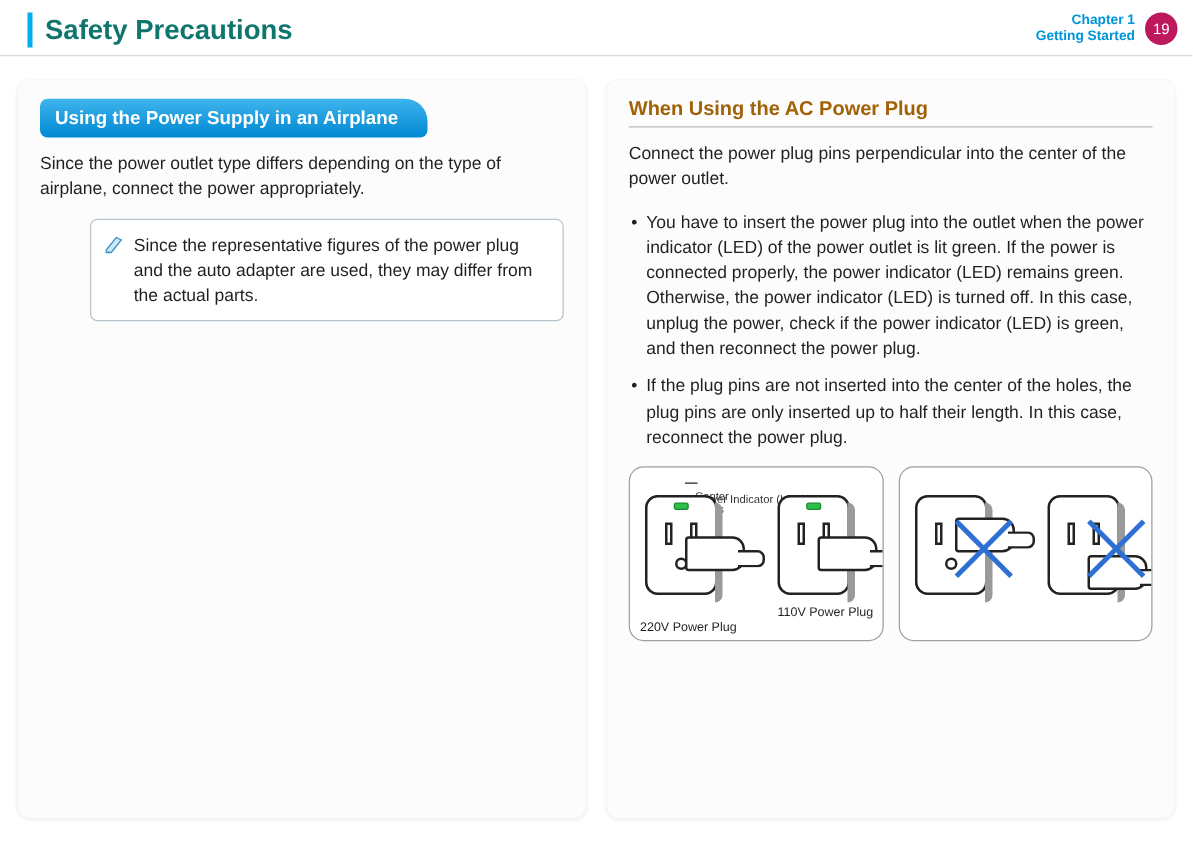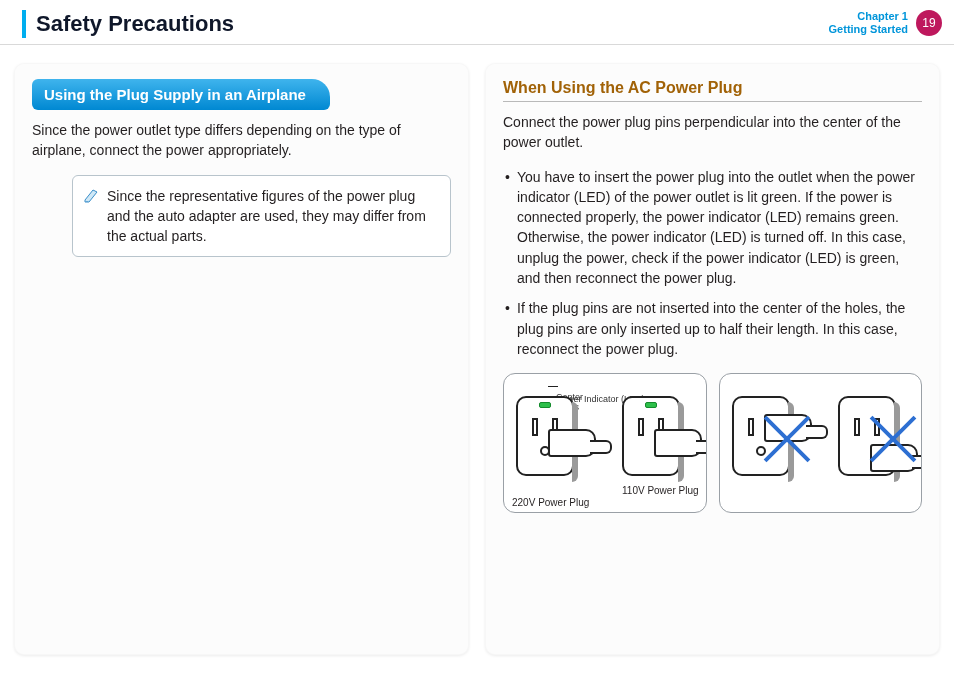--- a/index.html
+++ b/index.html
@@ -25,21 +25,21 @@
   }
   .vbar {
     width: 4px;
     height: 28px;
     background: #00aeef;
     margin-right: 10px;
   }
   .title {
     font-weight: 700;
     font-size: 22px;
-    color: #0f172a;
+    color: #0f766e;
   }
   .header-right {
     display: flex;
     align-items: center;
     gap: 8px;
   }
   .chapter {
     text-align: right;
     font-weight: 700;
     font-size: 11px;
@@ -289,21 +289,21 @@
       <div>Chapter 1</div>
       <div>Getting Started</div>
     </div>
     <div class="page-badge">19</div>
   </div>
 </div>
 
 <div class="content">
 
   <div class="col">
-    <div class="blue-tab">Using the Plug Supply in an Airplane</div>
+    <div class="blue-tab">Using the Power Supply in an Airplane</div>
     <p class="para">Since the power outlet type differs depending on the type of airplane, connect the power appropriately.</p>
 
     <div class="note-box">
       <svg class="note-icon" viewBox="0 0 16 16">
         <path d="M2 12 L10 2 L14 4 L6 14 L2 14 Z" fill="#cfe8f7" stroke="#3a8ec9" stroke-width="1"></path>
         <path d="M3 13 L5 13 L4 14 Z" fill="#3a8ec9"></path>
       </svg>
       <span>Since the representative figures of the power plug and the auto adapter are used, they may differ from the actual parts.</span>
     </div>
   </div>

